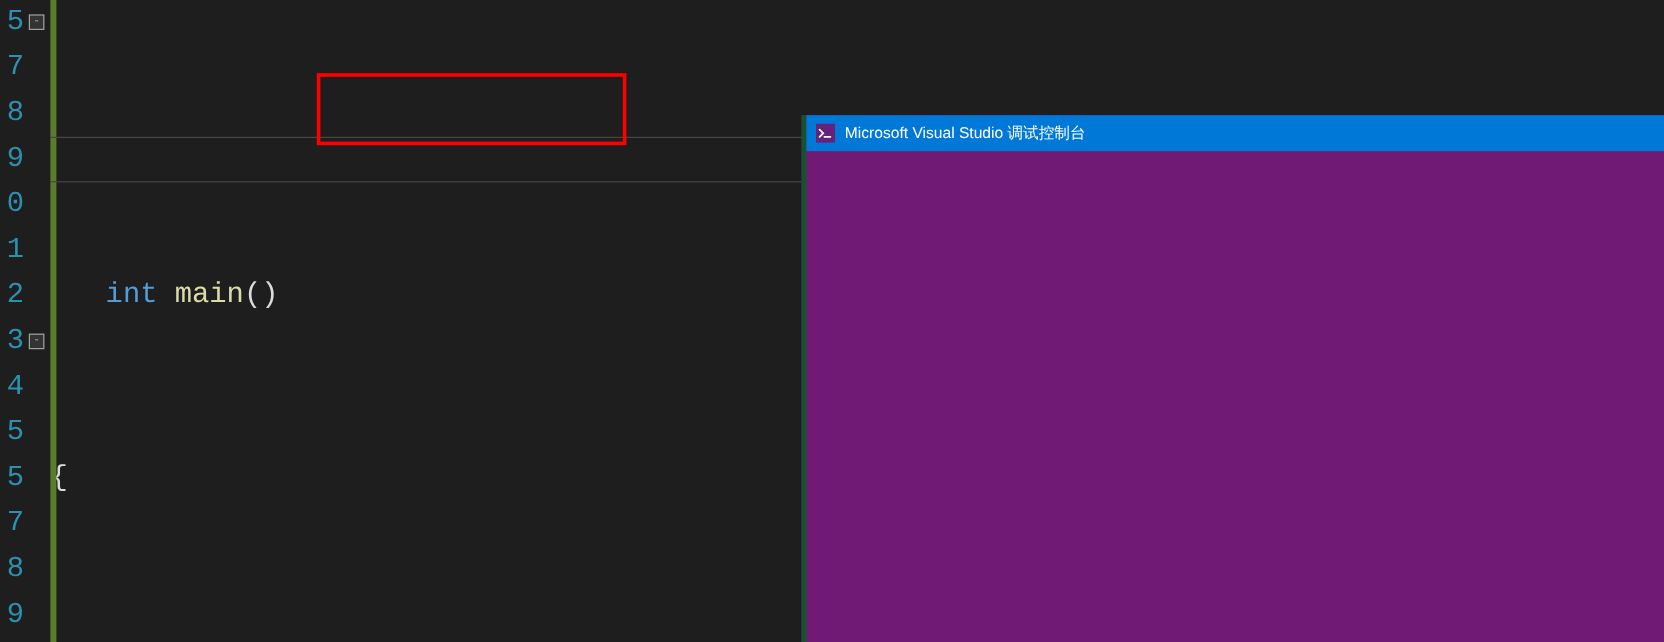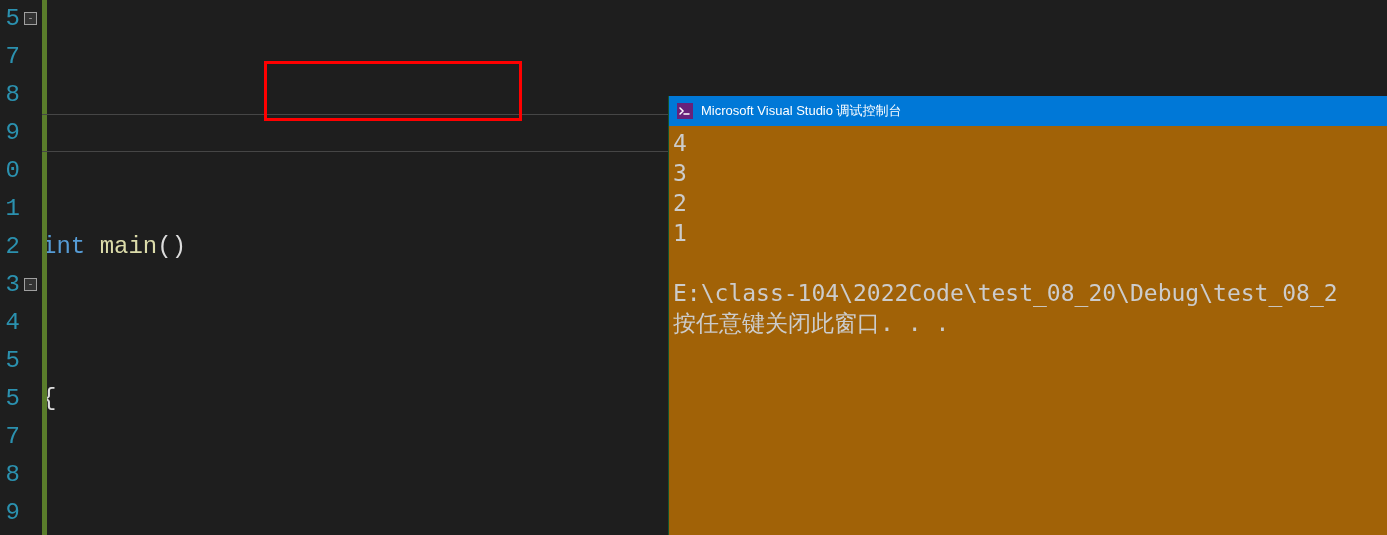--- a/index.html
+++ b/index.html
@@ -49,21 +49,21 @@
     text-align: center;
     color: #a0a0a0;
   }
   .code {
     flex: 1;
     position: relative;
     color: #dcdcdc;
     white-space: pre;
   }
   .code .line { height: 38px; }
-  .kw   { color: #569cd6; }
+  .kw   { color: #569cd6; margin-left: 46px; }
   .func { color: #dcdcaa; text-align: right; }
   .pun  { color: #dcdcdc; }
   .green-bar {
     position: absolute;
     left: 0;
     top: 0;
     width: 5px;
     height: 535px;
     background: #5a7d2b;
   }
@@ -82,22 +82,22 @@
     pointer-events: none;
   }
 
   
   .console {
     position: absolute;
     left: 668px;
     top: 96px;
     width: 719px;
     height: 439px;
-    background: #a16207;
-    border-left: 1px solid #14532d;
+    background: #701a75;
+    border-left: 4px solid #14532d;
   }
   .titlebar {
     height: 30px;
     background: #0078d7;
     display: flex;
     align-items: center;
     padding: 0 8px;
     gap: 8px;
   }
   .titlebar .vs-icon {
@@ -189,20 +189,13 @@
 <div class="console">
   <div class="titlebar">
     <span class="vs-icon">
       <svg viewBox="0 0 16 16" width="16" height="16">
         <rect x="0" y="0" width="16" height="16" fill="#68217a"></rect>
         <path d="M3 5 L6 8 L3 11 M7 11 L12 11" stroke="#ffffff" stroke-width="1.5" fill="none" stroke-linecap="round"></path>
       </svg>
     </span>
     <span class="title">Microsoft Visual Studio 调试控制台</span>
   </div>
-  <div class="console-body"><span>4</span>
-<span>3</span>
-<span>2</span>
-<span>1</span>
-
-<span>E:\class-104\2022Code\test_08_20\Debug\test_08_2</span>
-<span>按任意键关闭此窗口. . .</span></div>
 </div>
 
 </body></html>

